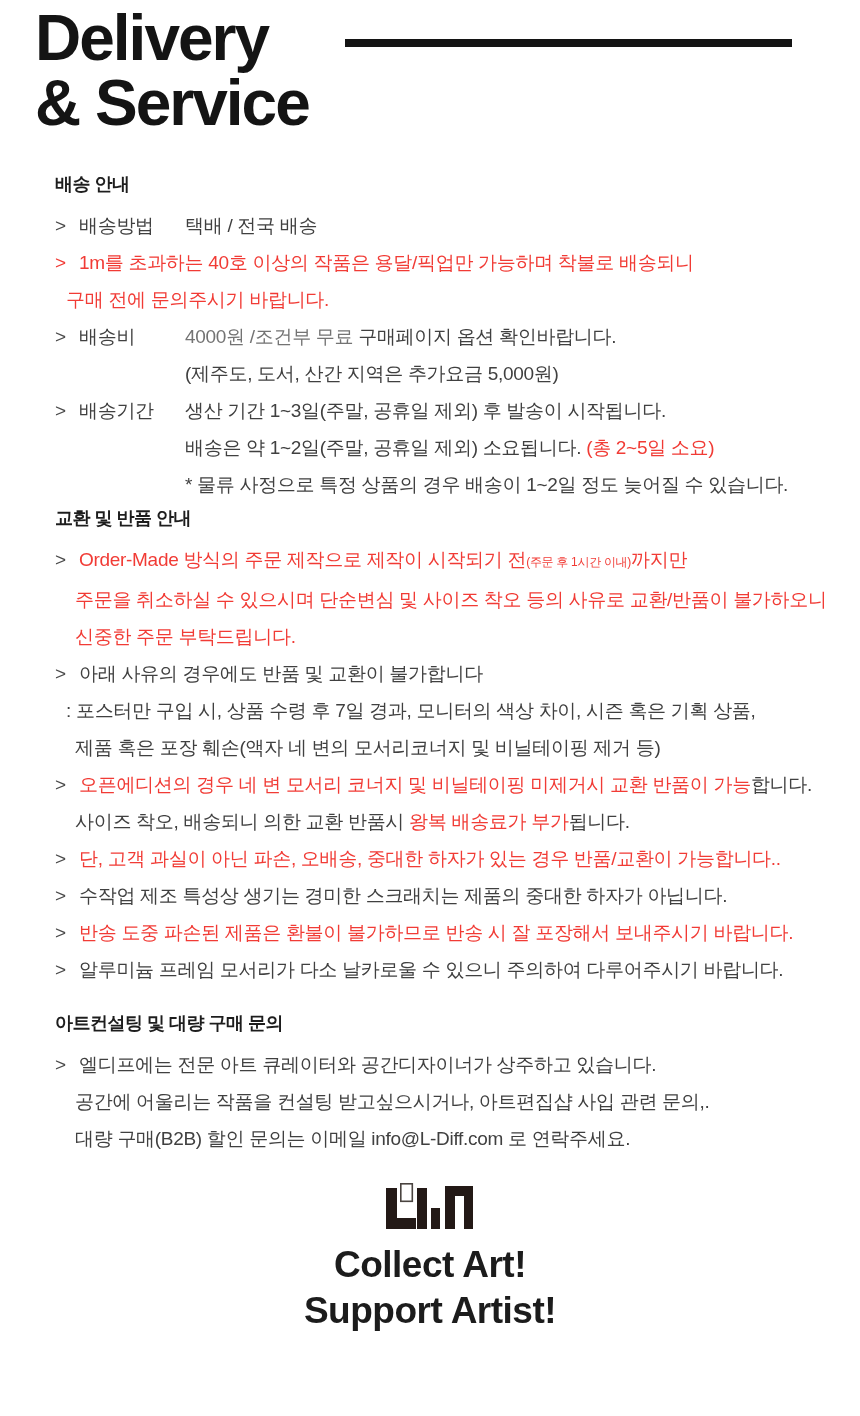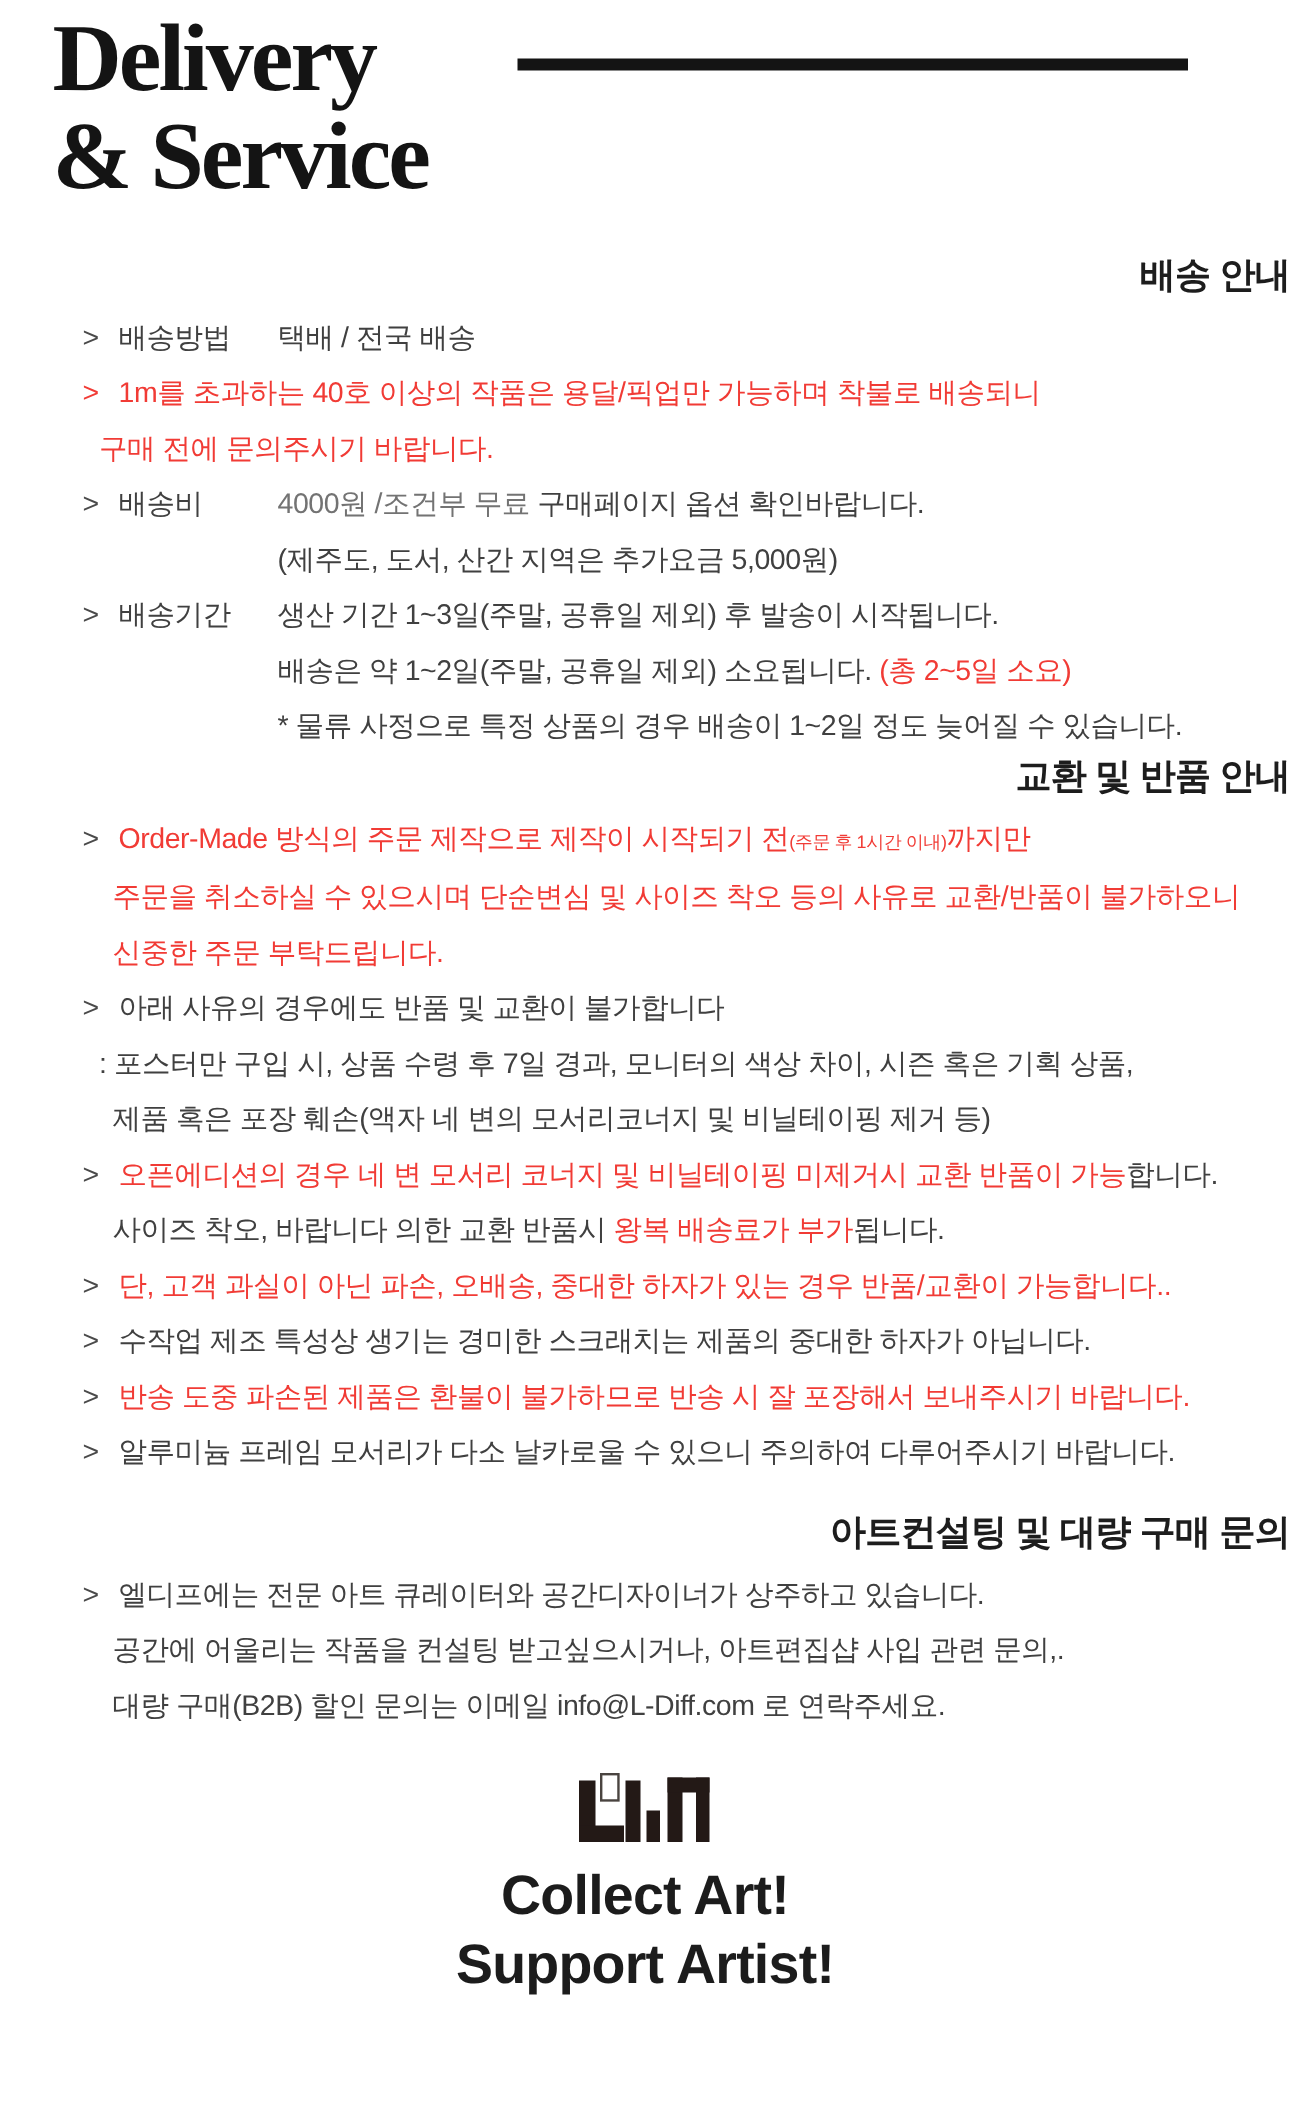--- a/index.html
+++ b/index.html
@@ -4,29 +4,29 @@
 <style>
   html,body{margin:0;padding:0;background:#ffffff;}
   body{
     width:860px;height:1416px;overflow:hidden;
     font-family:"Liberation Sans","DejaVu Sans",sans-serif;
     -webkit-font-smoothing:antialiased;
   }
   .page{position:relative;width:860px;height:1416px;background:#fff;}
 
   
-  .title-block{position:relative;padding:6px 0 0 35px;height:130px;font-family:Liberation Serif, serif;}
+  .title-block{position:relative;padding:6px 0 0 35px;height:130px;}
   .main-title{margin:0;font-size:64px;line-height:65px;font-weight:700;
     letter-spacing:-2px;color:#141414;}
   .title-rule{position:absolute;left:345px;top:39px;width:447px;height:8px;background:#141414;}
 
   
   main{padding-left:48px;}
-  .sec-heading{margin:0;padding-left:7px;font-size:24px;font-weight:700;
-    color:#1d1d1d;line-height:30px;letter-spacing:-0.5px;text-align:right;}
+  .sec-heading{margin:0;padding-left:7px;font-size:18px;font-weight:700;
+    color:#1d1d1d;line-height:30px;letter-spacing:-0.5px;}
   .s-shipping{margin-top:33px;}
   .s-exchange{}
   .s-consulting{margin-top:20px;}
   .rows{margin-top:8px;}
   .row{font-size:19px;line-height:37px;color:#404040;white-space:nowrap;letter-spacing:-0.3px;}
   .row.bullet,.row.label{display:flex;padding-left:7px;}
   .marker{flex:none;width:24px;color:#4a4a4a;}
   .marker.red{color:#f13b35;}
   .lbl{flex:none;width:106px;}
   .ind1{padding-left:18px;}
@@ -95,21 +95,21 @@
           <div class="row bullet">
             <span class="marker">&gt;</span>
             <span class="segs"><span>아래 사유의 경우에도 반품 및 교환이 불가합니다</span></span>
           </div>
           <div class="row cont ind1"><span class="segs"><span>: 포스터만 구입 시, 상품 수령 후 7일 경과, 모니터의 색상 차이, 시즌 혹은 기획 상품,</span></span></div>
           <div class="row cont ind2"><span class="segs"><span>제품 혹은 포장 훼손(액자 네 변의 모서리코너지 및 비닐테이핑 제거 등)</span></span></div>
           <div class="row bullet">
             <span class="marker">&gt;</span>
             <span class="segs"><span class="red ">오픈에디션의 경우 네 변 모서리 코너지 및 비닐테이핑 미제거시 교환 반품이 가능</span><span>합니다.</span></span>
           </div>
-          <div class="row cont ind2"><span class="segs"><span>사이즈 착오, 바랍니다 의한 교환 반품시 </span><span class="red ">왕복 배송료가 부가</span><span>됩니다.</span></span></div>
+          <div class="row cont ind2"><span class="segs"><span>사이즈 착오, 배송되니 의한 교환 반품시 </span><span class="red ">왕복 배송료가 부가</span><span>됩니다.</span></span></div>
           <div class="row bullet">
             <span class="marker">&gt;</span>
             <span class="segs"><span class="red ">단, 고객 과실이 아닌 파손, 오배송, 중대한 하자가 있는 경우 반품/교환이 가능합니다..</span></span>
           </div>
           <div class="row bullet">
             <span class="marker">&gt;</span>
             <span class="segs"><span>수작업 제조 특성상 생기는 경미한 스크래치는 제품의 중대한 하자가 아닙니다.</span></span>
           </div>
           <div class="row bullet">
             <span class="marker">&gt;</span>

